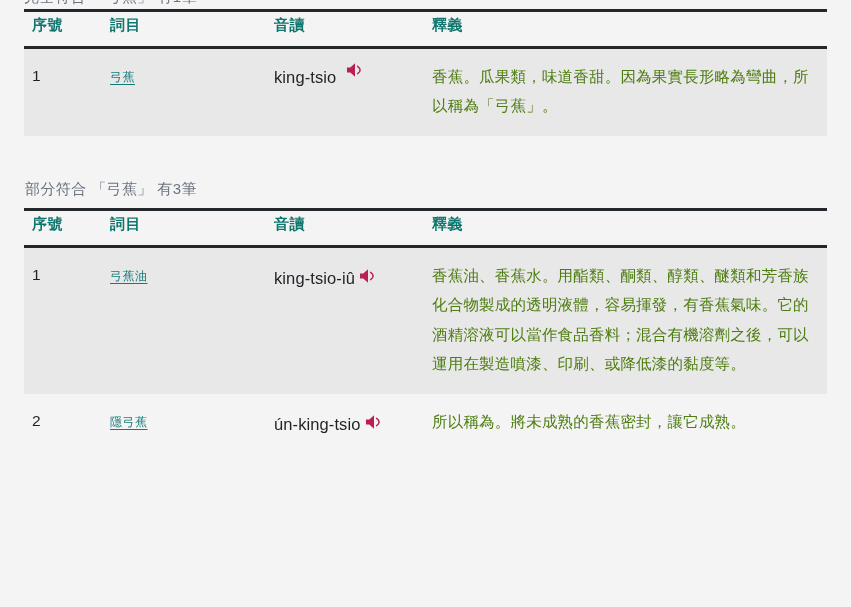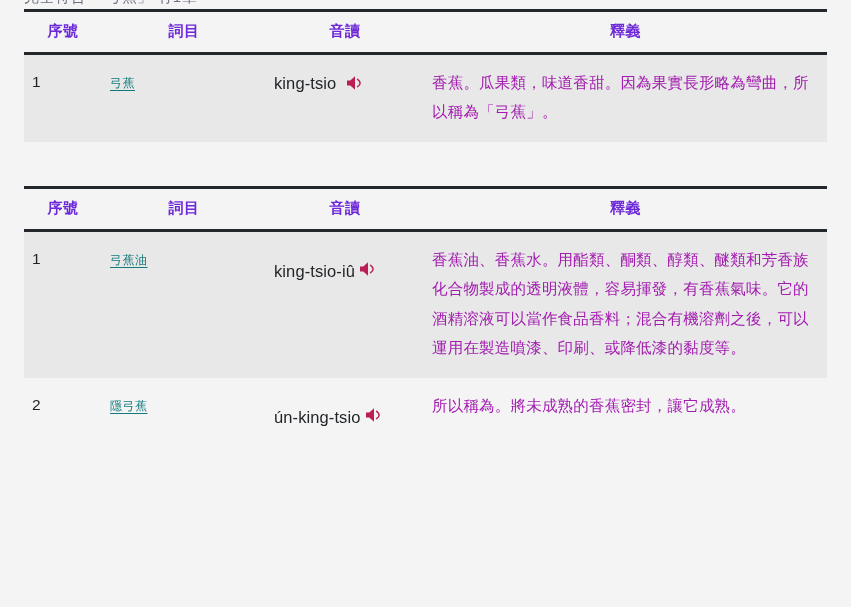--- a/index.html
+++ b/index.html
@@ -49,25 +49,25 @@
   }
 
   
   table.result-table {
     width: 100%;
     border-collapse: collapse;
     table-layout: fixed;
     border-top: 3px solid #23272b;
   }
   table.result-table thead th {
-    text-align: center;
+    text-align: left;
     font-size: 15px;
     font-weight: bold;
-    color: #6d28d9;
-    padding: 10px 8px 11px 8px;
+    color: #0f766e;
+    padding: 4px 8px 11px 8px;
     border-bottom: 3px solid #23272b;
     vertical-align: bottom;
     letter-spacing: .5px;
   }
   table.result-table tbody td {
     font-size: 15.5px;
     color: #1f2226;
     padding: 13px 8px 16px 8px;
     vertical-align: top;
     line-height: 1.85;
@@ -100,47 +100,46 @@
   }
 
   .pron-text {
     font-size: 16.5px;
     color: #1f2226;
     letter-spacing: .1px;
     white-space: nowrap;
   }
   .pron-inline {
     display: flex;
-    align-items: center;
+    align-items: flex-start;
     gap: 10px;
     flex-wrap: nowrap;
   }
   .pron-wrap {
     display: block;
-    margin-top: 9px;
   }
   .pron-wrap .speaker-btn {
     margin-top: 7px;
     display: inline-block;
   }
 
   .speaker-btn {
     background: none;
     border: none;
     padding: 0;
     margin: 0;
     cursor: pointer;
     line-height: 0;
   }
   .speaker-btn svg { display: block; }
 
   .defn-text {
     font-size: 15.5px;
     line-height: 1.88;
-    color: #a21caf;
+    color: #4d7c0f;
     letter-spacing: .2px;
   }
 
   .spacer-lg { height: 44px; }
 </style>
 </head>
 <body>
 
 <div class="page">
 
@@ -182,20 +181,21 @@
         </td>
         <td>
           <div class="defn-text">香蕉。瓜果類，味道香甜。因為果實長形略為彎曲，所以稱為「弓蕉」。</div>
         </td>
       </tr>
     </tbody>
   </table>
 
   <div class="spacer-lg"></div>
 
+  <div class="section-caption">部分符合 「弓蕉」 有3筆</div>
 
   <table class="result-table">
     <colgroup>
       <col class="c-idx">
         <col class="c-term">
         <col class="c-pron">
         <col class="c-defn">
     </colgroup>
     <thead>
       <tr>

